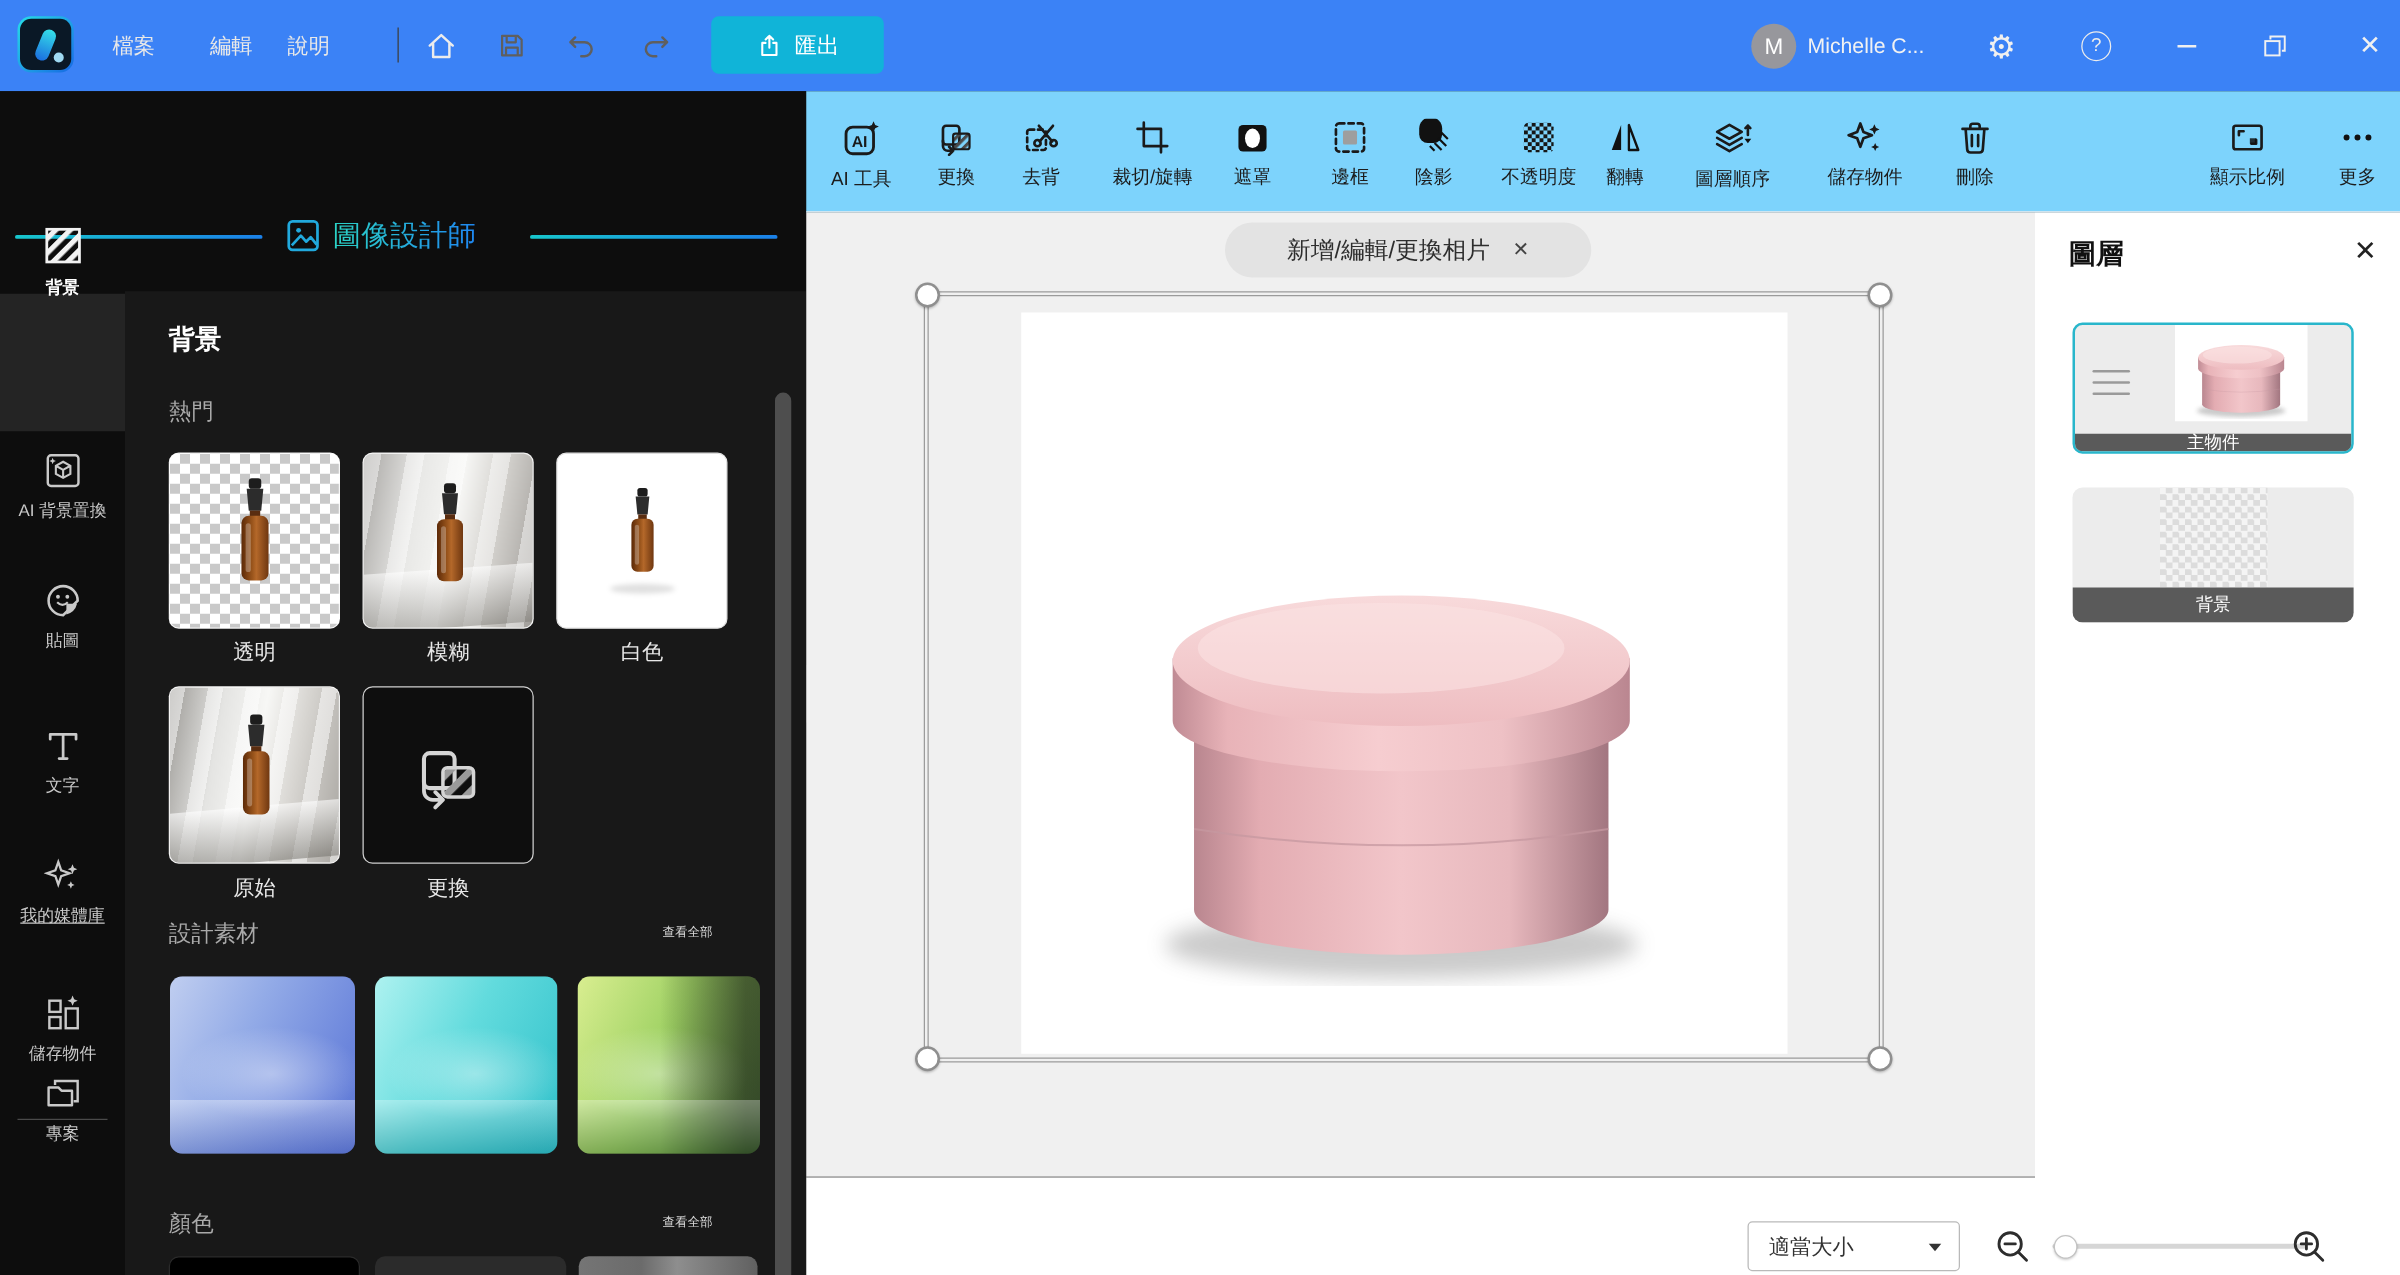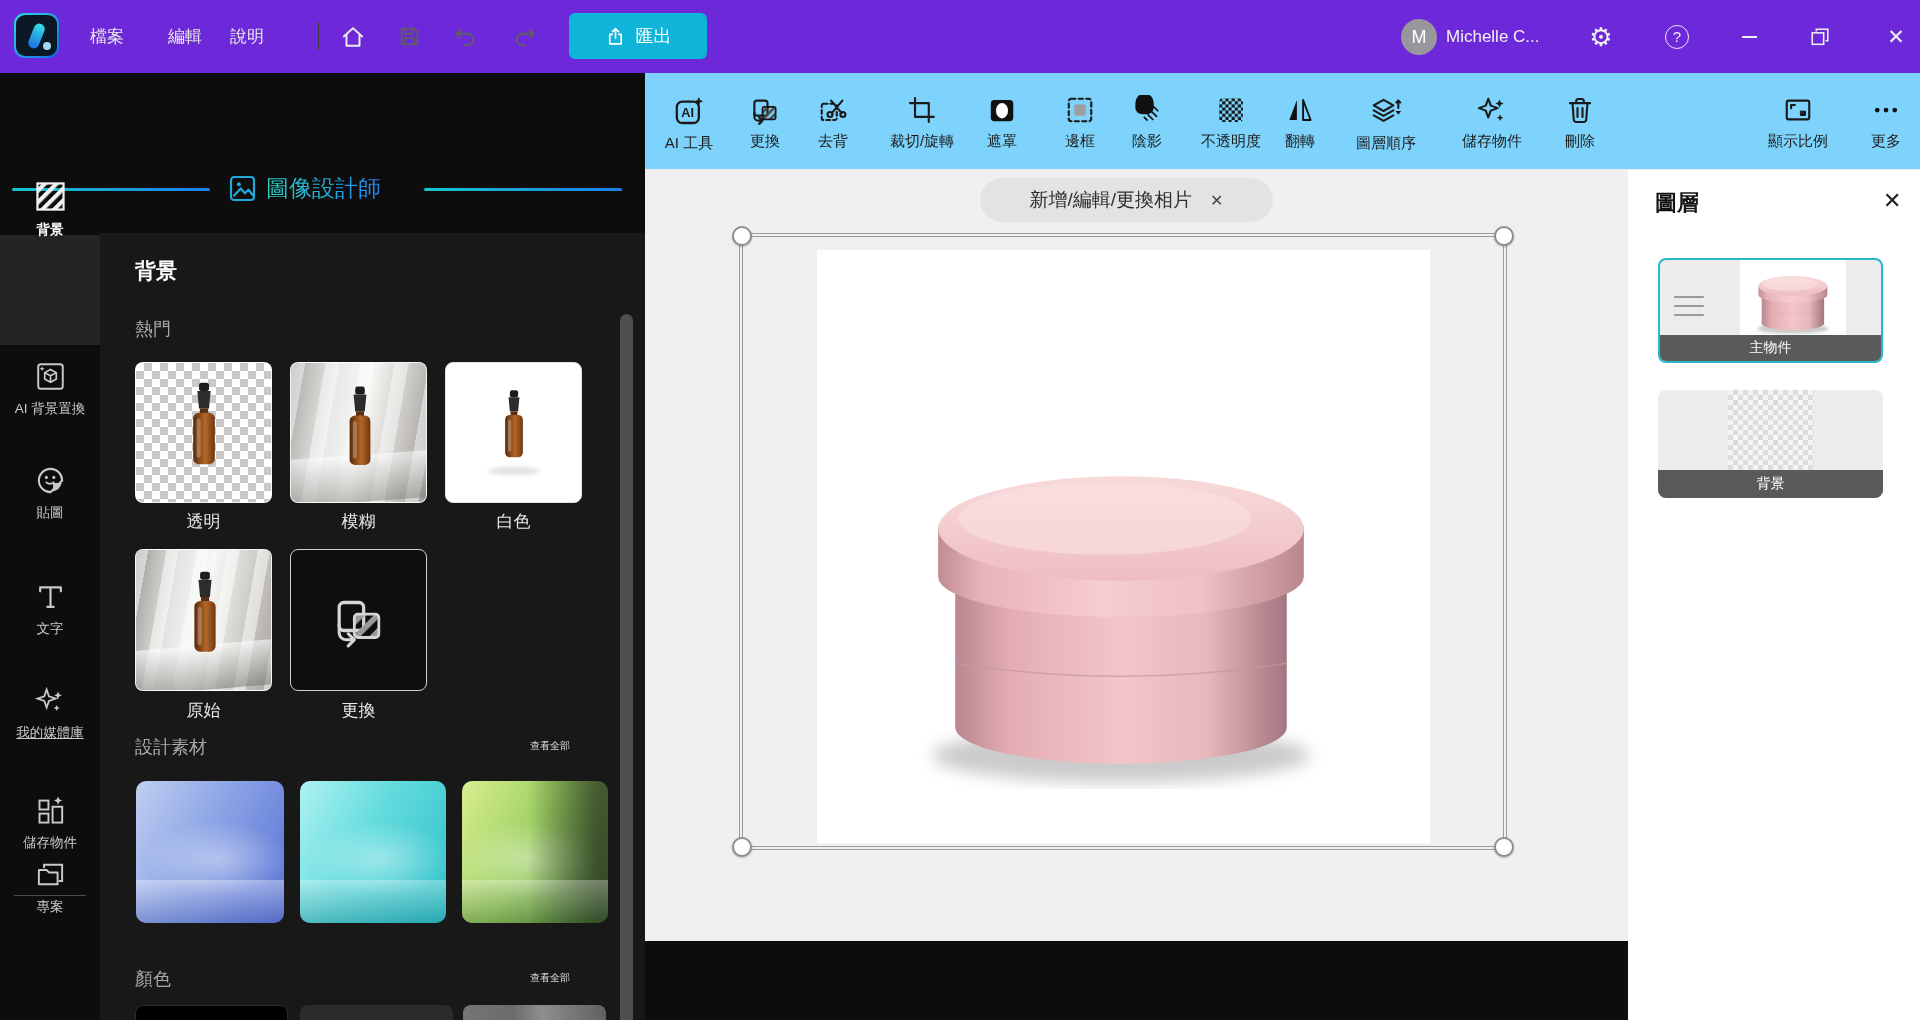--- a/index.html
+++ b/index.html
@@ -1,20 +1,20 @@
 <!DOCTYPE html>
 <html><head>
 <meta charset="utf-8">
 <style>
   html,body{margin:0;padding:0;background:#000;}
   *{box-sizing:border-box;font-family:"Liberation Sans","DejaVu Sans",sans-serif;}
   .screen{position:relative;width:1920px;height:1020px;overflow:hidden;background:#0d0d0d;}
   .abs{position:absolute;}
   
-  .titlebar{position:absolute;left:0;top:0;width:1920px;height:73px;background:#6d28d9;}
+  .titlebar{position:absolute;left:0;top:0;width:1920px;height:73px;background:#3b82f6;}
   .menu-item{position:absolute;top:0;height:73px;display:flex;align-items:center;color:#e8e8e8;font-size:17px;cursor:default;}
   .tb-ic{position:absolute;top:50%;transform:translateY(-50%);display:flex;align-items:center;justify-content:center;width:34px;height:34px;}
   .export-btn{position:absolute;left:569px;top:13px;width:138px;height:46px;border-radius:6px;background:#10b4d8;display:flex;align-items:center;justify-content:center;gap:10px;color:#fff;font-size:18px;}
   .avatar{position:absolute;left:1401px;top:19px;width:36px;height:36px;border-radius:50%;background:#97979c;color:#fff;display:flex;align-items:center;justify-content:center;font-size:18px;}
   .win-glyph{color:#f0f0f0;font-size:20px;line-height:1;}
   
   .leftcol{position:absolute;left:0;top:73px;width:645px;height:947px;background:#0d0d0d;}
   .panelbg{position:absolute;left:100px;top:160px;width:545px;height:860px;background:#181818;}
   .nav-item{position:absolute;left:0;width:100px;display:flex;flex-direction:column;align-items:center;gap:8px;color:#c9c9c9;font-size:13.5px;cursor:default;}
   .nav-item.active{color:#fff;}
@@ -475,27 +475,48 @@
 
     <div class="layer-card" style="top:88px;height:105px;border:2px solid #29b6cb;">
       <div class="hline" style="top:36px;"></div>
       <div class="hline" style="top:45px;"></div>
       <div class="hline" style="top:54px;"></div>
       <div style="position:absolute;left:80px;top:0;width:106px;height:77px;background:#fff;display:flex;align-items:flex-end;justify-content:center;">
         <svg width="92" height="70" viewBox="0 0 425 370">
             <use href="#jar"></use>
           </svg>
       </div>
-      <div class="layer-label" style="height:26px;">
+      <div class="layer-label" style="height:14px;">
           <span>主物件</span>
         </div>
     </div>
 
     <div class="layer-card" style="top:220px;height:108px;">
       <div class="checker-sm" style="position:absolute;left:70px;top:0;width:86px;height:80px;"></div>
       <div class="layer-label" style="height:28px;">
           <span>背景</span>
         </div>
     </div>
   </div>
 
+  <div class="bottombar">
+    <div class="abs" style="left:0;top:-1px;width:983px;height:1px;background:#d9d9d9;"></div>
+    <div class="fit-select">
+      <span>適當大小</span>
+      <div class="caret"></div>
+    </div>
+    <div class="abs" style="left:950px;top:40px;">
+      <svg width="31" height="31" viewBox="0 0 26 26">
+          <circle cx="11" cy="11" r="7.5" fill="none" stroke="#2d2d2d" stroke-width="1.9"></circle>
+          <path d="M16.6 16.6 L22 22 M7.5 11 h7" stroke="#2d2d2d" stroke-width="1.9" fill="none" stroke-linecap="round"></path>
+        </svg>
+    </div>
+    <div class="slider-track"></div>
+    <div class="slider-knob"></div>
+    <div class="abs" style="left:1187px;top:40px;">
+      <svg width="31" height="31" viewBox="0 0 26 26">
+          <circle cx="11" cy="11" r="7.5" fill="none" stroke="#2d2d2d" stroke-width="1.9"></circle>
+          <path d="M16.6 16.6 L22 22 M7.5 11 h7 M11 7.5 v7" stroke="#2d2d2d" stroke-width="1.9" fill="none" stroke-linecap="round"></path>
+        </svg>
+    </div>
+  </div>
 
 </div>
 
 </body></html>

